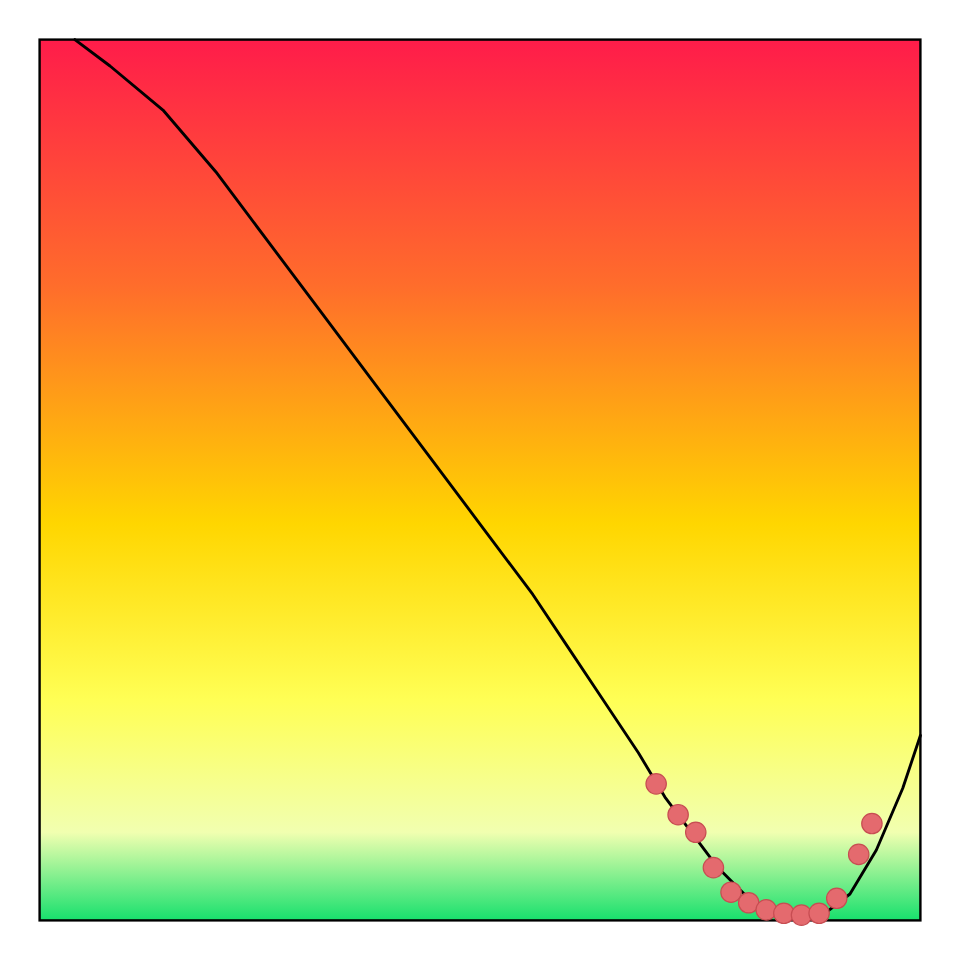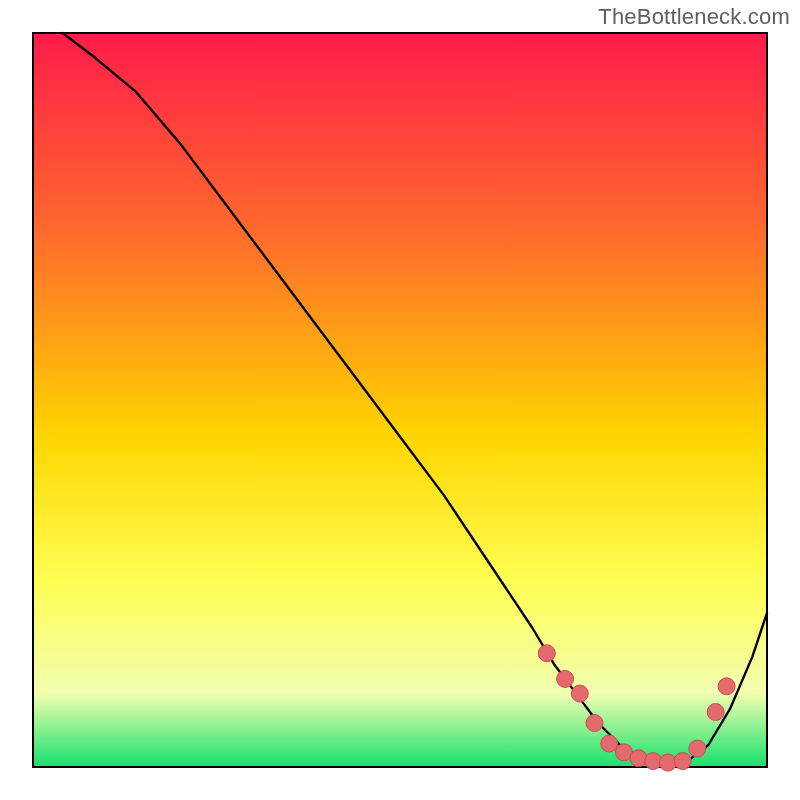--- a/index.html
+++ b/index.html
@@ -63,14 +63,13 @@
         <circle cx="638.5" cy="758.2" r="8.5" fill="#e46a6e" stroke="#c74d52" stroke-width="1"></circle>
         <circle cx="653.2" cy="761.1" r="8.5" fill="#e46a6e" stroke="#c74d52" stroke-width="1"></circle>
         <circle cx="667.9" cy="762.6" r="8.5" fill="#e46a6e" stroke="#c74d52" stroke-width="1"></circle>
         <circle cx="682.6" cy="761.1" r="8.5" fill="#e46a6e" stroke="#c74d52" stroke-width="1"></circle>
         <circle cx="697.3" cy="748.6" r="8.5" fill="#e46a6e" stroke="#c74d52" stroke-width="1"></circle>
         <circle cx="715.6" cy="712.0" r="8.5" fill="#e46a6e" stroke="#c74d52" stroke-width="1"></circle>
         <circle cx="726.6" cy="686.3" r="8.5" fill="#e46a6e" stroke="#c74d52" stroke-width="1"></circle>
       </g>
   </svg>
 
-  <div class="watermark">TheBottleneck.com</div>
 </div>
 
 </body></html>

